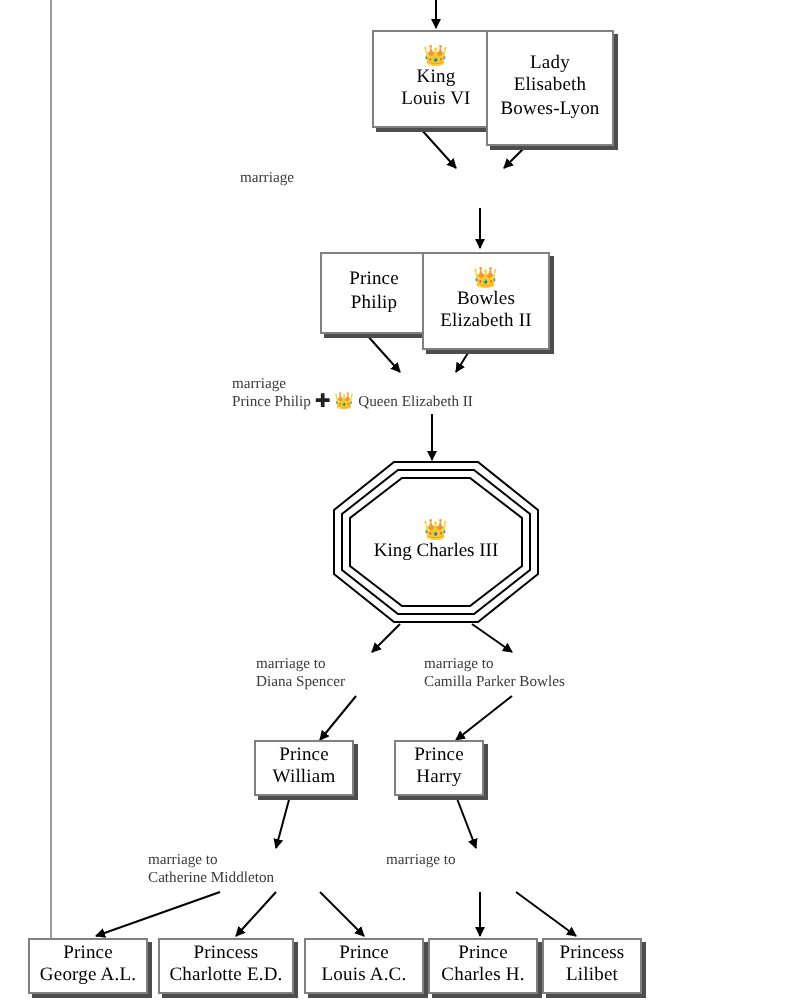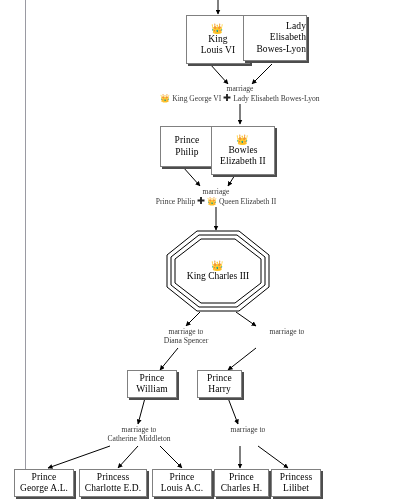--- a/index.html
+++ b/index.html
@@ -42,21 +42,20 @@
   .node .line { display: block; white-space: nowrap; }
   .crown {
     display: block;
     font-size: 10px;
     line-height: 11px;
     font-family: "DejaVu Sans", sans-serif;
     color: #e8a000;
   }
   .label {
     position: absolute;
-    text-align: center;
     font-size: 7.6px;
     line-height: 9.4px;
     color: #3a3a3a;
     white-space: nowrap;
     z-index: 3;
   }
   .label .l1 { display: block; }
   .label .l2 { display: block; }
   .label .crown-inline {
     font-family: "DejaVu Sans", sans-serif;
@@ -130,29 +129,28 @@
       <path d="M 258 446 L 288 468"></path>
     </g>
   </svg>
 
   <div class="node" style="left:186px; top:15px; width:64px; height:49px;">
     <span class="crown">👑</span>
     <span class="line">King</span>
     <span class="line">Louis VI</span>
   </div>
 
-  <div class="node" style="left:243px; top:15px; width:64px; height:46px;align-items:flex-end;">
+  <div class="node" style="left:243px; top:15px; width:64px; height:58px;">
     <span class="line">Lady</span>
     <span class="line">Elisabeth</span>
     <span class="line">Bowes-Lyon</span>
   </div>
 
   <div class="label" style="left:120px; top:84px; width:240px;">
     <span class="l1">marriage</span>
-    <span class="l2"><span class="crown-inline">👑</span> <span>King George VI</span> <span class="cross">✚</span> <span>Lady Elisabeth Bowes-Lyon</span></span>
   </div>
 
   <div class="node" style="left:160px; top:126px; width:54px; height:41px;">
     <span class="line">Prince</span>
     <span class="line">Philip</span>
   </div>
 
   <div class="node" style="left:211px; top:126px; width:64px; height:49px;">
     <span class="crown">👑</span>
     <span class="line">Bowles</span>
@@ -177,20 +175,21 @@
     </div>
   </div>
 
   <div class="label" style="left:128px; top:327px; width:116px;">
     <span class="l1">marriage to</span>
     <span class="l2">Diana Spencer</span>
   </div>
 
   <div class="label" style="left:212px; top:327px; width:150px;">
     <span class="l1">marriage to</span>
+    <span class="l2">Camilla Parker Bowles</span>
   </div>
 
   <div class="node" style="left:127px; top:370px; width:50px; height:28px;">
     <span class="line">Prince</span>
     <span class="line">William</span>
   </div>
 
   <div class="node" style="left:197px; top:370px; width:45px; height:28px;">
     <span class="line">Prince</span>
     <span class="line">Harry</span>

